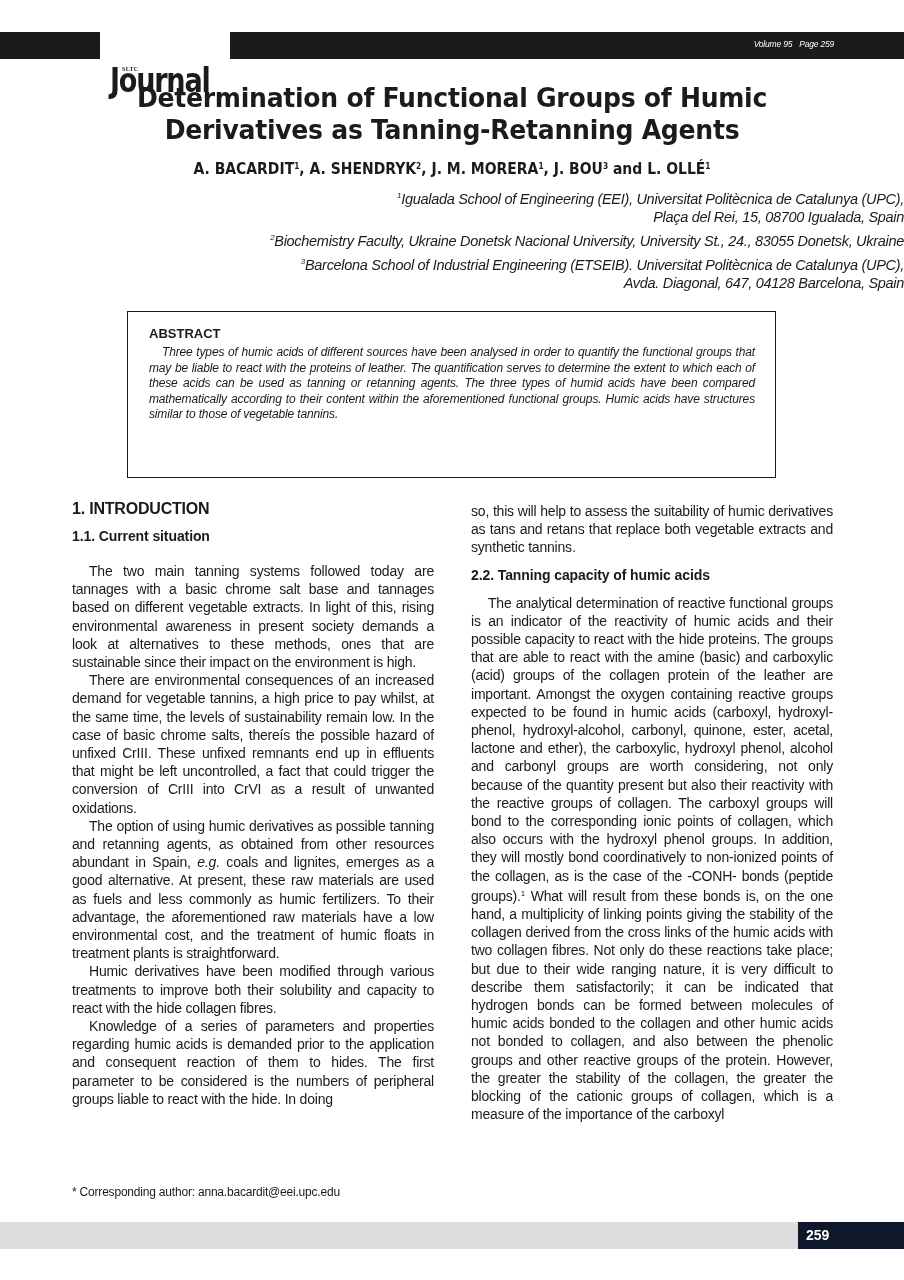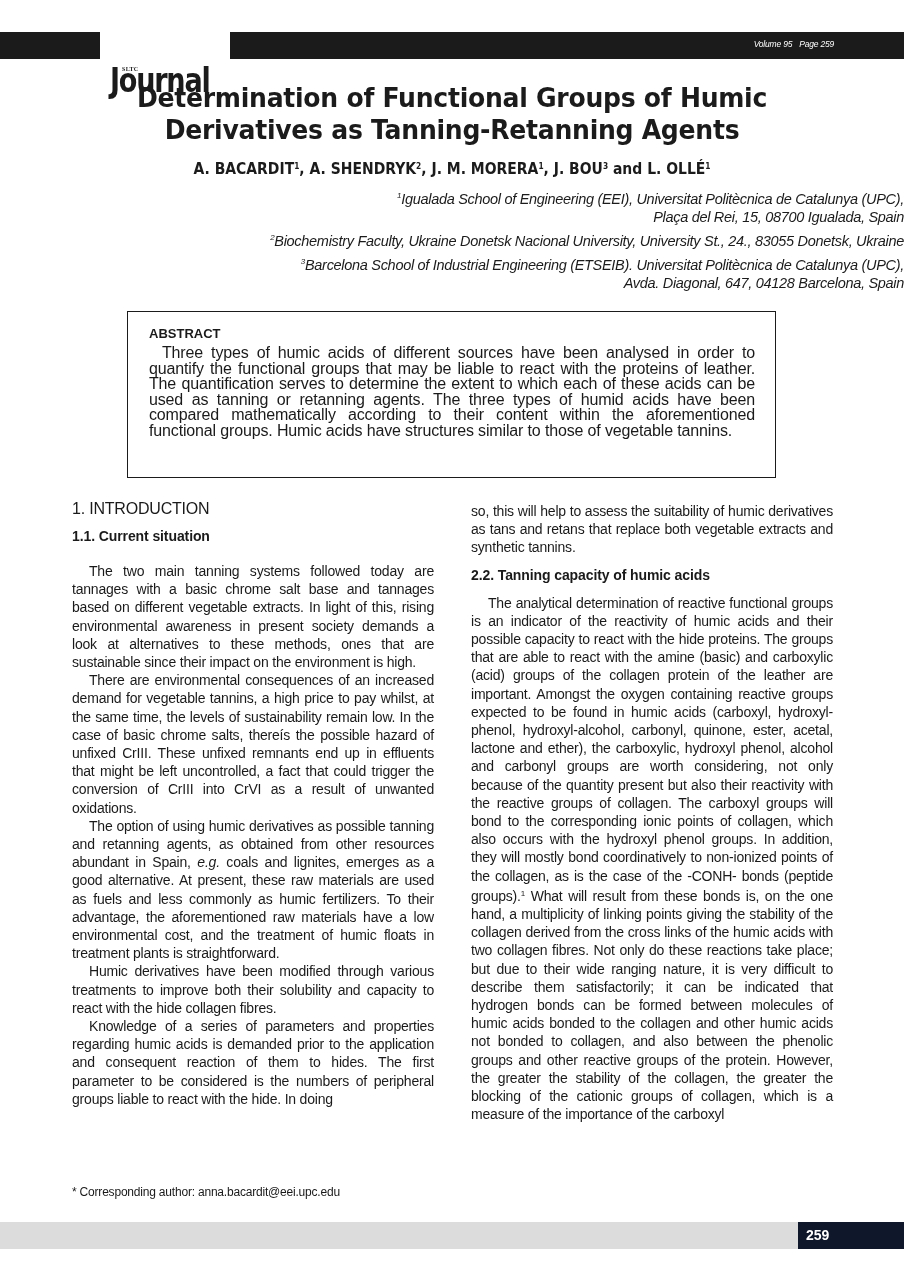--- a/index.html
+++ b/index.html
@@ -19,27 +19,27 @@
     .title { position: absolute; left: 0; width: 904px; top: 82px; text-align: center; font-family: "DejaVu Sans", sans-serif; font-weight: bold; font-size: 27px; line-height: 32px; color: #1b1b1b; letter-spacing: -0.3px; transform: scaleX(0.93); transform-origin: center top; }
     .authors { position: absolute; left: 0; width: 904px; top: 160px; text-align: center; font-family: "DejaVu Sans", sans-serif; font-weight: bold; font-size: 15px; color: #1b1b1b; transform: scaleX(0.93); transform-origin: center top; }
     .authors sup { font-size: 8px; vertical-align: 5px; }
     .affils { position: absolute; left: 0; width: 904px; top: 187px; text-align: right; font-style: italic; font-size: 14.5px; line-height: 18px; color: #1b1b1b; letter-spacing: -0.3px; }
     .affils .aff { margin-bottom: 3px; }
     .affils sup { font-size: 8px; vertical-align: 6px; }
 
     
     .abstract { position: absolute; left: 127px; top: 311px; width: 649px; height: 167px; border: 1.5px solid #1b1b1b; padding: 14px 20px 0 21px; }
     .abstract h3 { font-size: 13px; font-weight: bold; margin-bottom: 4px; }
-    .abstract p { font-size: 16px; line-height: 15.5px; text-align: justify; text-indent: 13px; letter-spacing: -0.15px; }
+    .abstract p { font-size: 12px; line-height: 15.5px; text-align: justify; text-indent: 13px; letter-spacing: -0.15px; font-style: italic; }
 
     
     .col { position: absolute; top: 500px; width: 362px; }
     .col-left { left: 72px; }
     .col-right { left: 471px; top: 502px; }
-    .h1 { font-size: 16px; font-weight: normal; margin-bottom: 10px; letter-spacing: -0.2px; }
+    .h1 { font-size: 16px; font-weight: bold; margin-bottom: 10px; letter-spacing: -0.2px; }
     .h2 { font-size: 14px; font-weight: bold; margin-bottom: 18px; letter-spacing: -0.1px; }
     .col-right .h2 { margin-top: 10px; margin-bottom: 11px; }
     .body-p { font-size: 14px; line-height: 18.2px; text-align: justify; text-indent: 17px; letter-spacing: -0.2px; }
     .body-p.noindent { text-indent: 0; }
     .col-left .body-p + .body-p { margin-top: 0; }
     .col-left .gap { margin-top: 2px; }
 
     
     .footnote { position: absolute; left: 72px; top: 1185px; font-size: 12px; letter-spacing: -0.2px; }
 

